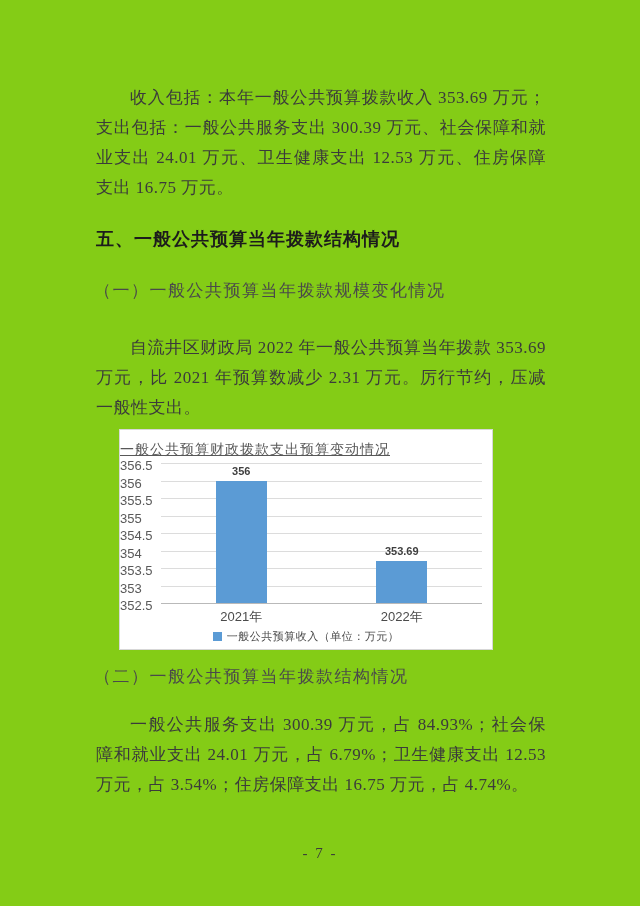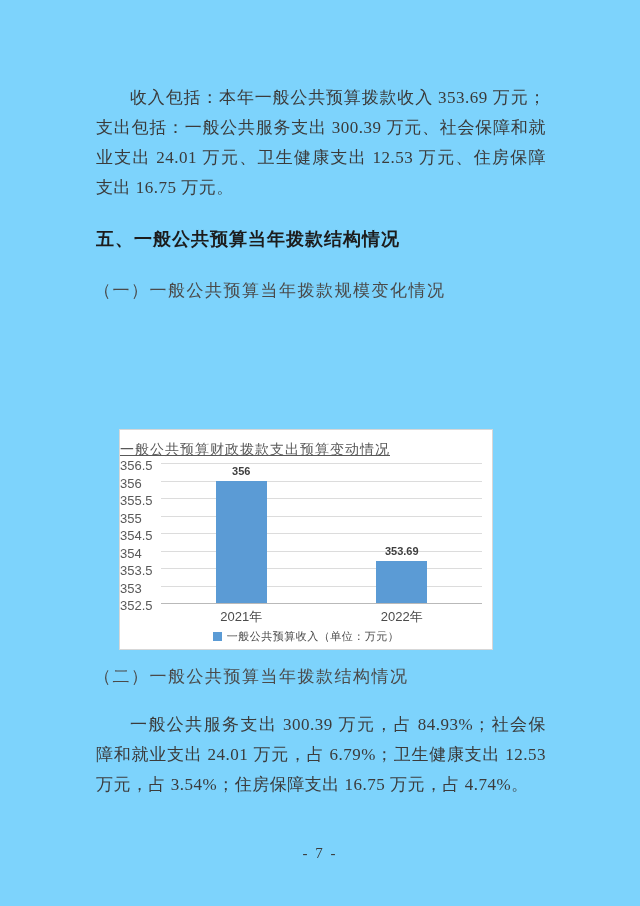--- a/index.html
+++ b/index.html
@@ -4,21 +4,21 @@
 <style>
   * { margin: 0; padding: 0; box-sizing: border-box; }
   html, body { background: #ffffff; }
   body {
     width: 640px; height: 906px;
     font-family: "Liberation Serif", "DejaVu Serif", serif;
     position: relative; overflow: hidden;
   }
   .page {
     position: absolute; left: 0; top: 0; width: 640px; height: 906px;
-    background: #7dd3fc;
+    background: #84cc16;
   }
   .body-text {
     position: absolute; left: 96px; width: 450px;
     font-size: 17px; line-height: 30px; color: #3b3b3b;
     text-align: justify; text-indent: 2em; letter-spacing: 0.5px;
   }
   .section-heading {
     position: absolute; left: 96px; width: 450px;
     font-family: "Liberation Sans", "DejaVu Sans", sans-serif;
     font-size: 18px; font-weight: 700; color: #1c1c1c; letter-spacing: 1px;
@@ -77,20 +77,21 @@
 <body>
 
 <div class="page">
 
   <p class="body-text" style="top: 83px;">收入包括：本年一般公共预算拨款收入 353.69 万元；支出包括：一般公共服务支出 300.39 万元、社会保障和就业支出 24.01 万元、卫生健康支出 12.53 万元、住房保障支出 16.75 万元。</p>
 
   <h2 class="section-heading" style="top: 227px;">五、一般公共预算当年拨款结构情况</h2>
 
   <p class="sub-heading" style="top: 279px;">（一）一般公共预算当年拨款规模变化情况</p>
 
+  <p class="body-text" style="top: 333px;">自流井区财政局 2022 年一般公共预算当年拨款 353.69 万元，比 2021 年预算数减少 2.31 万元。厉行节约，压减一般性支出。</p>
 
   <div class="chart-box">
     <div class="chart-title">一般公共预算财政拨款支出预算变动情况</div>
     <div class="chart-plot">
         <div class="grid-line" style="top: 0px;"></div>
         <div class="grid-line" style="top: 17.5px;"></div>
         <div class="grid-line" style="top: 35px;"></div>
         <div class="grid-line" style="top: 52.5px;"></div>
         <div class="grid-line" style="top: 70px;"></div>
         <div class="grid-line" style="top: 87.5px;"></div>

